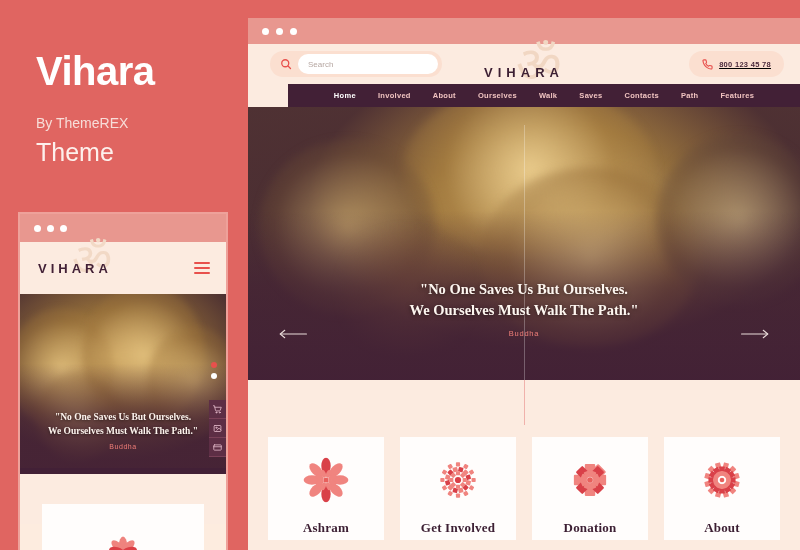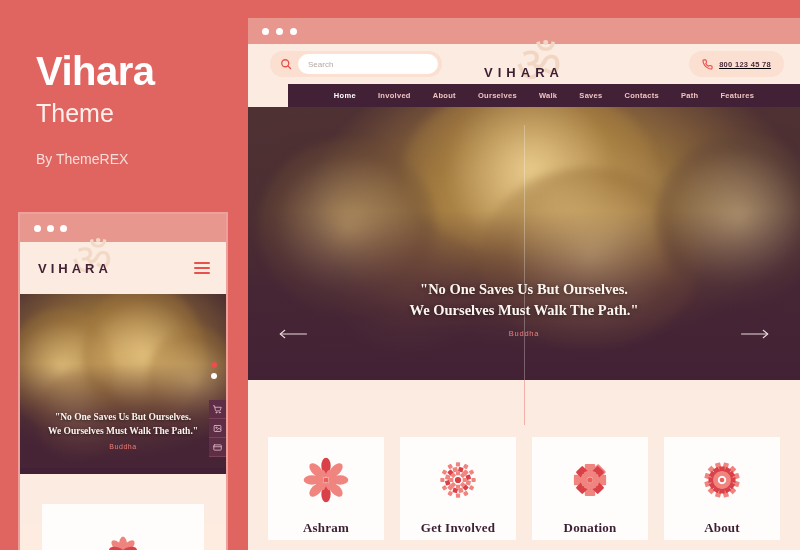--- a/index.html
+++ b/index.html
@@ -244,22 +244,22 @@
     margin-top: 14px; letter-spacing: .2px;
   }
 </style>
 </head>
 <body>
 
 <div id="left-panel">
 
   <div id="brand-block">
     <div id="brand-title">Vihara</div>
+    <div id="brand-author">By ThemeREX</div>
     <div id="brand-subtitle">Theme</div>
-    <div id="brand-author">By ThemeREX</div>
   </div>
 
   <div id="mobile-mockup">
 
     <div id="mobile-chrome">
       <span class="chrome-dot"></span>
       <span class="chrome-dot"></span>
       <span class="chrome-dot"></span>
     </div>
 

